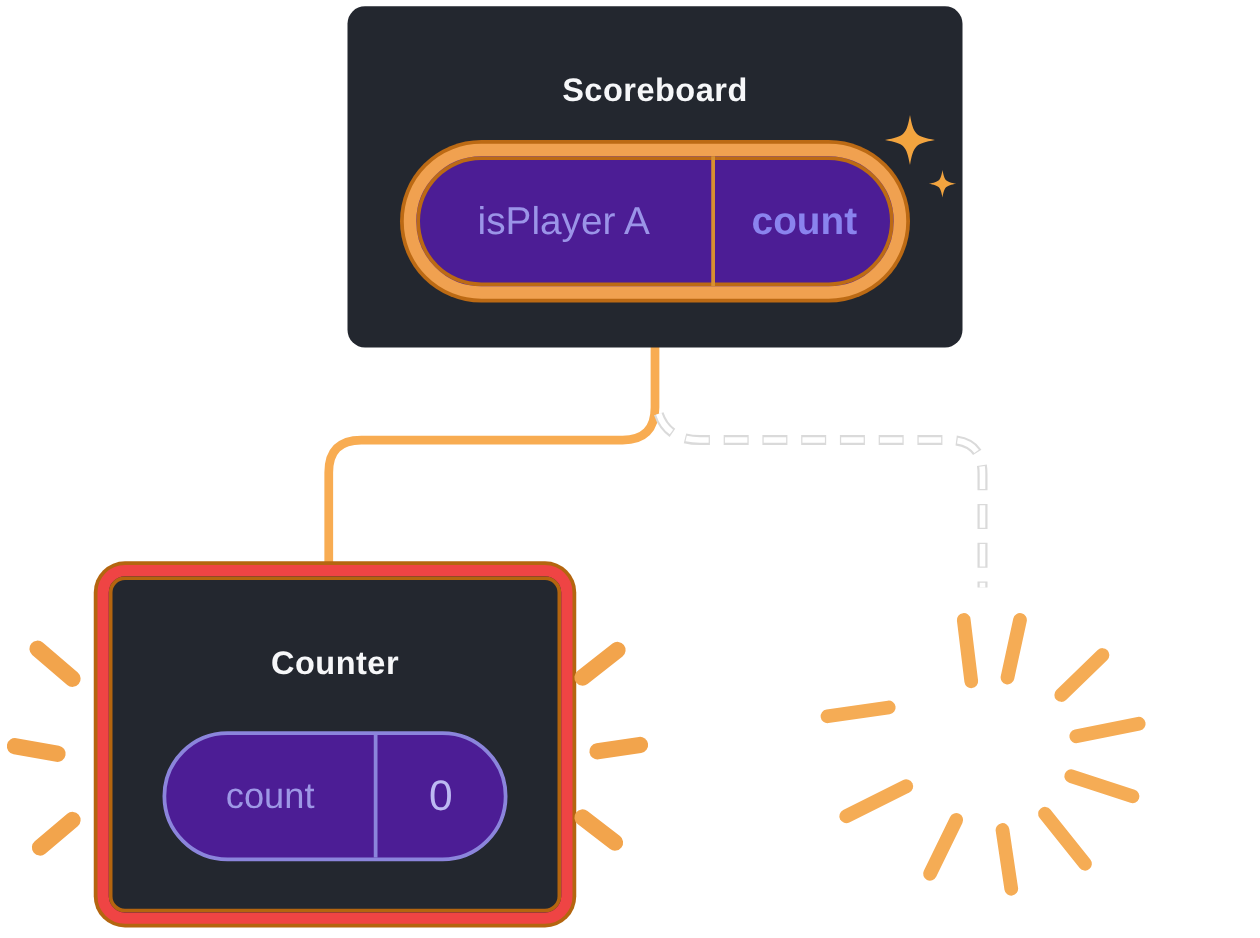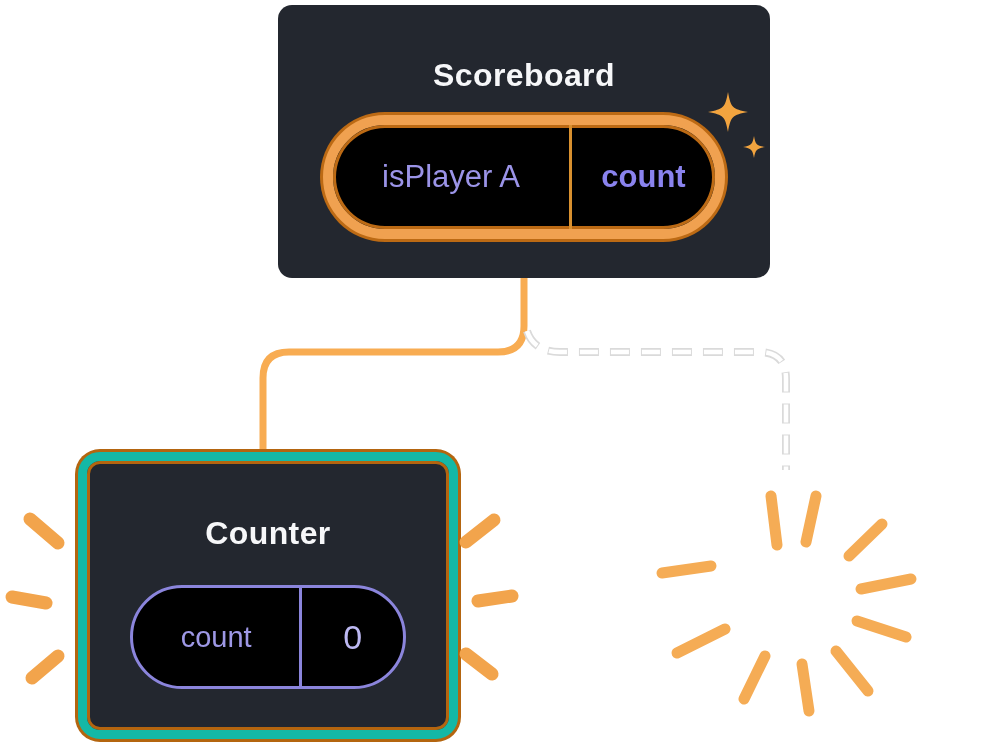--- a/index.html
+++ b/index.html
@@ -22,38 +22,38 @@
     z-index:2;
     box-sizing:border-box;
   }
   .scoreboard-box{
     left:278px;top:5px;width:492px;height:273px;
     border-radius:14px;
   }
   .counter-box{
     left:78px;top:452px;width:380px;height:287px;
     border-radius:22px;
-    border:9px solid #14b8a6;
+    border:9px solid #ef4444;
     box-shadow:0 0 0 3px #B4650F, inset 0 0 0 3px #B4650F;
   }
   .box-title{
     position:absolute;left:0;right:0;
     text-align:center;
     color:#F6F7F9;
-    font-size:32px;
+    font-size:26px;
     font-weight:600;
     letter-spacing:.4px;
   }
   .scoreboard-box .box-title{top:52px;}
   .counter-box .box-title{top:54px;}
   .pill{
     position:absolute;
     display:flex;align-items:stretch;
     box-sizing:border-box;
-    background:#000000;
+    background:#4c1d95;
     text-align:center;
   }
   .pill-orange{
     left:45px;top:110px;width:402px;height:124px;
     border-radius:62px;
     border:10px solid #F0A150;
     box-shadow:0 0 0 3px #BC6A14, inset 0 0 0 3px #BC6A14;
   }
   .pill-purple{
     left:50%;top:124px;width:276px;height:104px;

